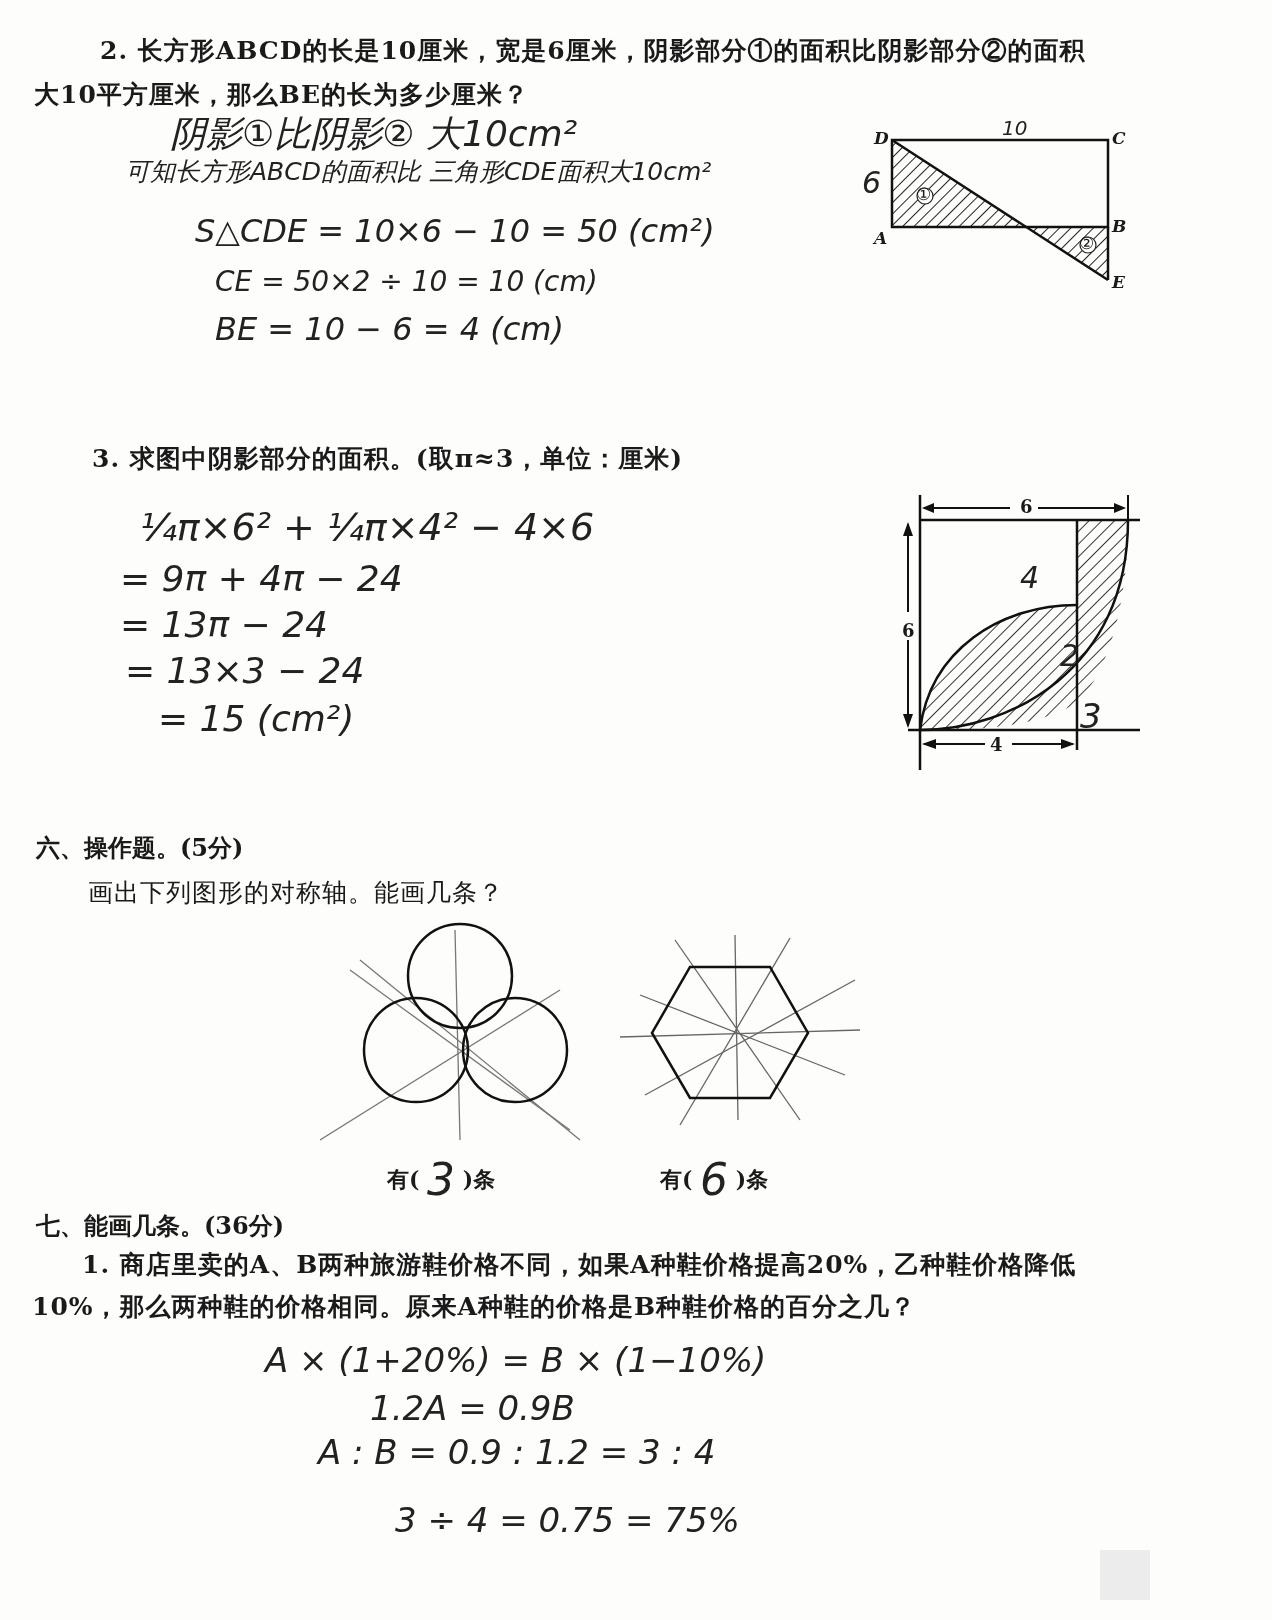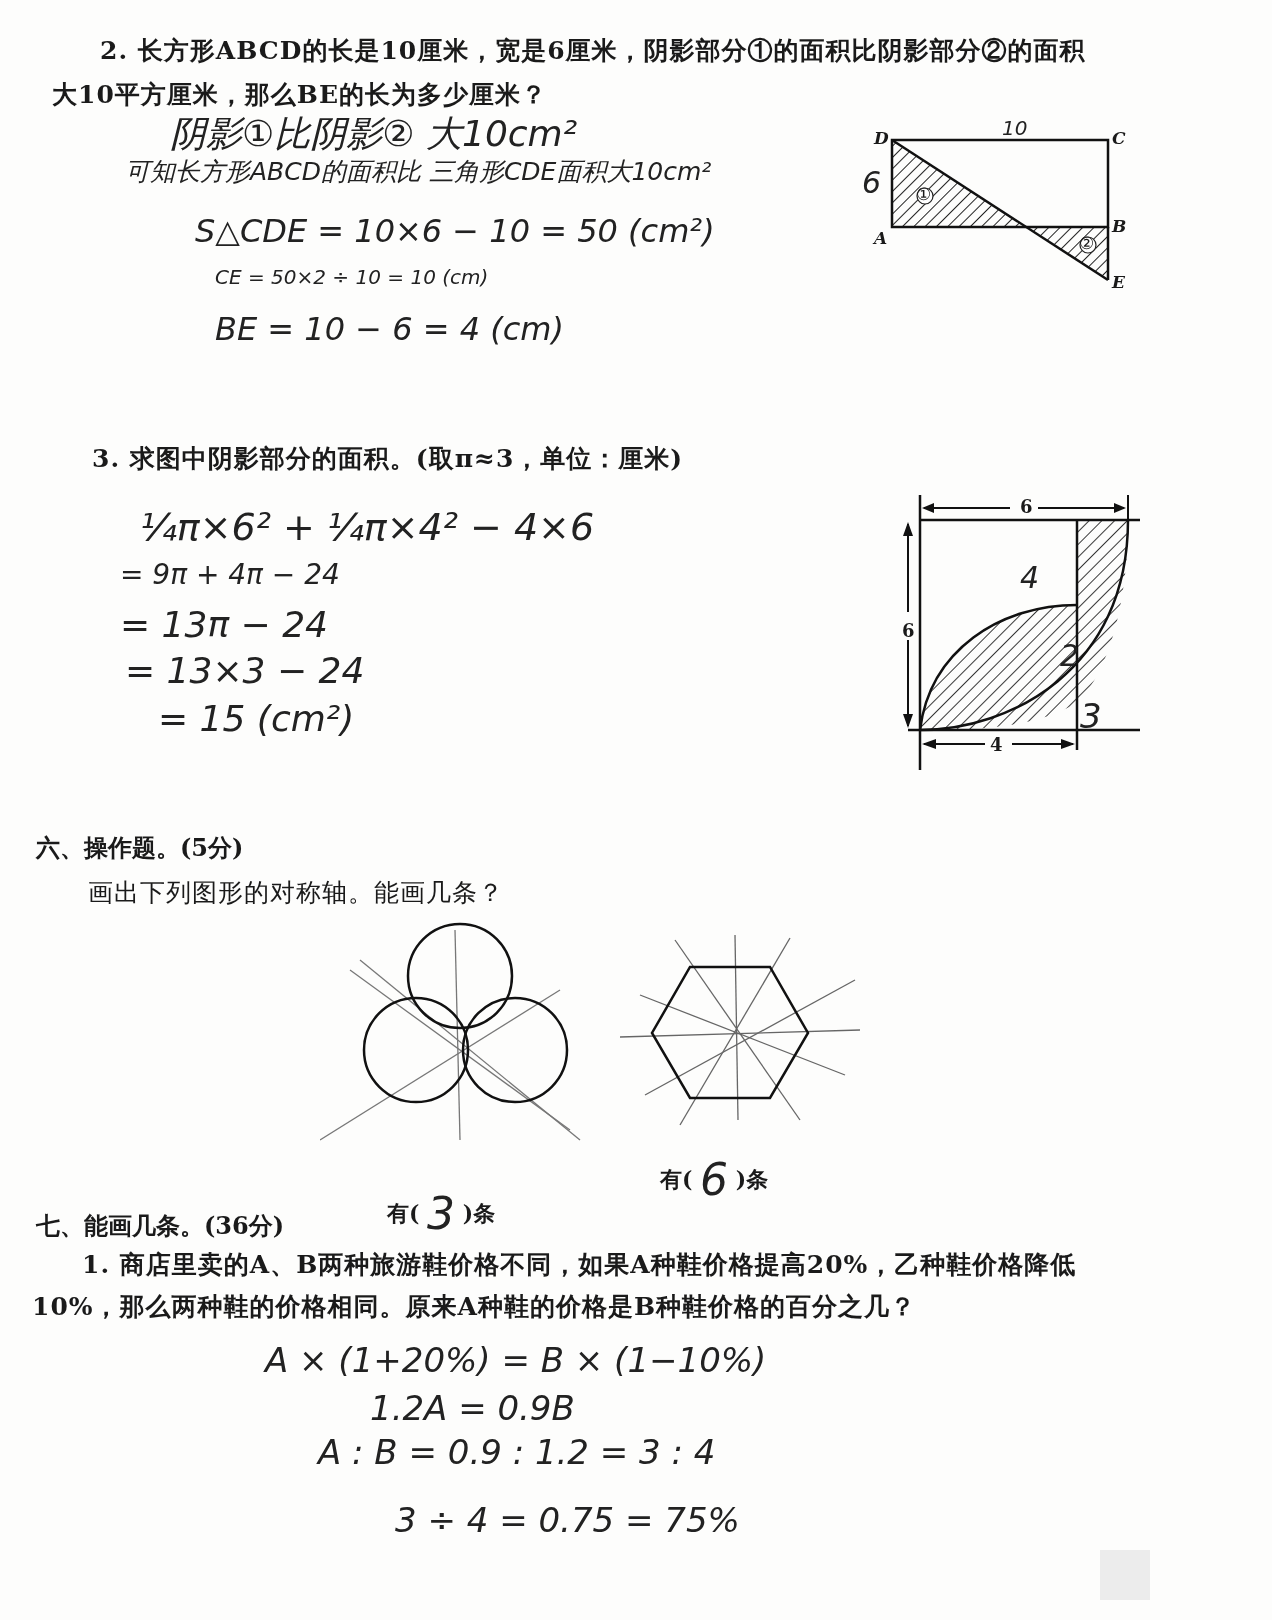--- a/index.html
+++ b/index.html
@@ -14,28 +14,28 @@
   .ghost { color:#d9d9d9; font-size:22px; white-space:nowrap; font-weight:bold; }
   .ans-label { font-size:22px; white-space:nowrap; font-weight:bold; }
 </style>
 </head>
 <body>
 
 <div class="abs q" style="left:100px; top:34px;">
   <span>2.</span>
   <span>长方形ABCD的长是10厘米，宽是6厘米，阴影部分①的面积比阴影部分②的面积</span>
 </div>
-<div class="abs q" style="left:52px; top:78px;">
+<div class="abs q" style="left:34px; top:78px;">
   <span>大10平方厘米，那么BE的长为多少厘米？</span>
 </div>
 
 <div class="abs hand" style="left:170px; top:110px; font-size:36px;">阴影①比阴影② 大10cm²</div>
 <div class="abs hand" style="left:125px; top:155px; font-size:25px;">可知长方形ABCD的面积比 三角形CDE面积大10cm²</div>
 <div class="abs hand" style="left:195px; top:212px; font-size:32px;">S△CDE = 10×6 − 10 = 50 (cm²)</div>
-<div class="abs hand" style="left:215px; top:265px; font-size:20px;">CE = 50×2 ÷ 10 = 10 (cm)</div>
+<div class="abs hand" style="left:215px; top:265px; font-size:28px;">CE = 50×2 ÷ 10 = 10 (cm)</div>
 <div class="abs hand" style="left:215px; top:310px; font-size:32px;">BE = 10 − 6 = 4 (cm)</div>
 
 <svg class="abs" style="left:860px; top:110px;" width="280" height="190" viewBox="0 0 280 190">
   <defs>
     <pattern id="hatch" width="8" height="8" patternUnits="userSpaceOnUse" patternTransform="rotate(45)">
       <line x1="0" y1="0" x2="0" y2="8" stroke="#222" stroke-width="2"></line>
     </pattern>
   </defs>
 
   <polygon points="32,30 32,117 165,117" fill="url(#hatch)" stroke="none"></polygon>
@@ -61,21 +61,21 @@
 <div class="abs hand" style="left:862px; top:165px; font-size:30px;">6</div>
 
 <div class="abs ghost" style="left:40px; top:365px;">　　　　　　　　　　　　　　　　　　　　　　　　　　　　　　　　　　　</div>
 
 <div class="abs q" style="left:92px; top:442px;">
   <span>3.</span>
   <span>求图中阴影部分的面积。(取π≈3，单位：厘米)</span>
 </div>
 
 <div class="abs hand" style="left:140px; top:505px; font-size:38px;">¼π×6² + ¼π×4² − 4×6</div>
-<div class="abs hand" style="left:120px; top:558px; font-size:28px;">= 9π + 4π − 24</div>
+<div class="abs hand" style="left:120px; top:558px; font-size:36px;">= 9π + 4π − 24</div>
 <div class="abs hand" style="left:120px; top:604px; font-size:36px;">= 13π − 24</div>
 <div class="abs hand" style="left:125px; top:650px; font-size:36px;">= 13×3 − 24</div>
 <div class="abs hand" style="left:125px; top:698px; font-size:36px;margin-left:33px;">= 15 (cm²)</div>
 
 <svg class="abs" style="left:890px; top:490px;" width="250" height="280" viewBox="0 0 250 280">
   <defs>
     <pattern id="hatch2" width="9" height="9" patternUnits="userSpaceOnUse" patternTransform="rotate(45)">
       <line x1="0" y1="0" x2="0" y2="9" stroke="#222" stroke-width="1.8"></line>
     </pattern>
   </defs>
@@ -136,21 +136,21 @@
     <line x1="0" y1="117" x2="240" y2="110"></line>
     <line x1="115" y1="15" x2="118" y2="200"></line>
     <line x1="55" y1="20" x2="180" y2="200"></line>
     <line x1="170" y1="18" x2="60" y2="205"></line>
     <line x1="20" y1="75" x2="225" y2="155"></line>
     <line x1="25" y1="175" x2="235" y2="60"></line>
   </g>
   <polygon points="70,47 150,47 188,113 150,178 70,178 32,113" fill="none" stroke="#111" stroke-width="2.5"></polygon>
 </svg>
 
-<div class="abs ans-label" style="left:387px; top:1154px;margin-top:34px;">
+<div class="abs ans-label" style="left:387px; top:1154px;">
   <span>有(</span>
   <span class="hand" style="font-size:44px; vertical-align:-8px;">3</span>
   <span>)条</span>
 </div>
 <div class="abs ans-label" style="left:660px; top:1154px;">
   <span>有(</span>
   <span class="hand" style="font-size:44px; vertical-align:-8px;">6</span>
   <span>)条</span>
 </div>
 

